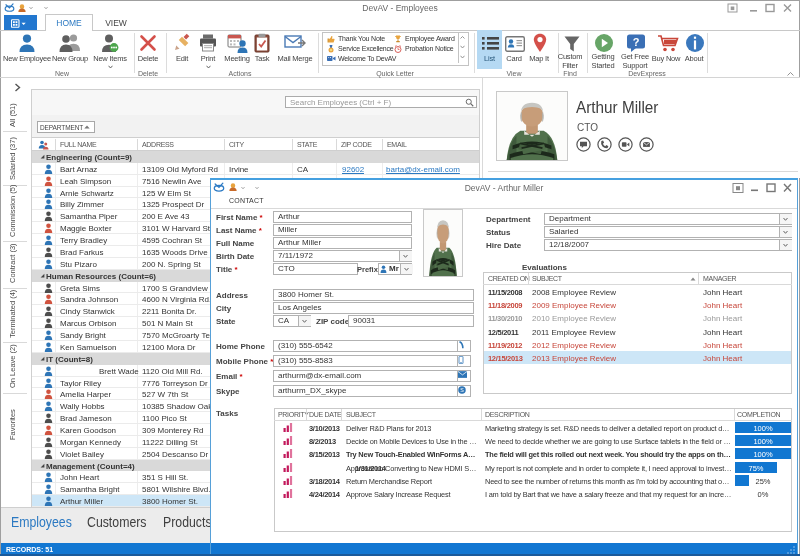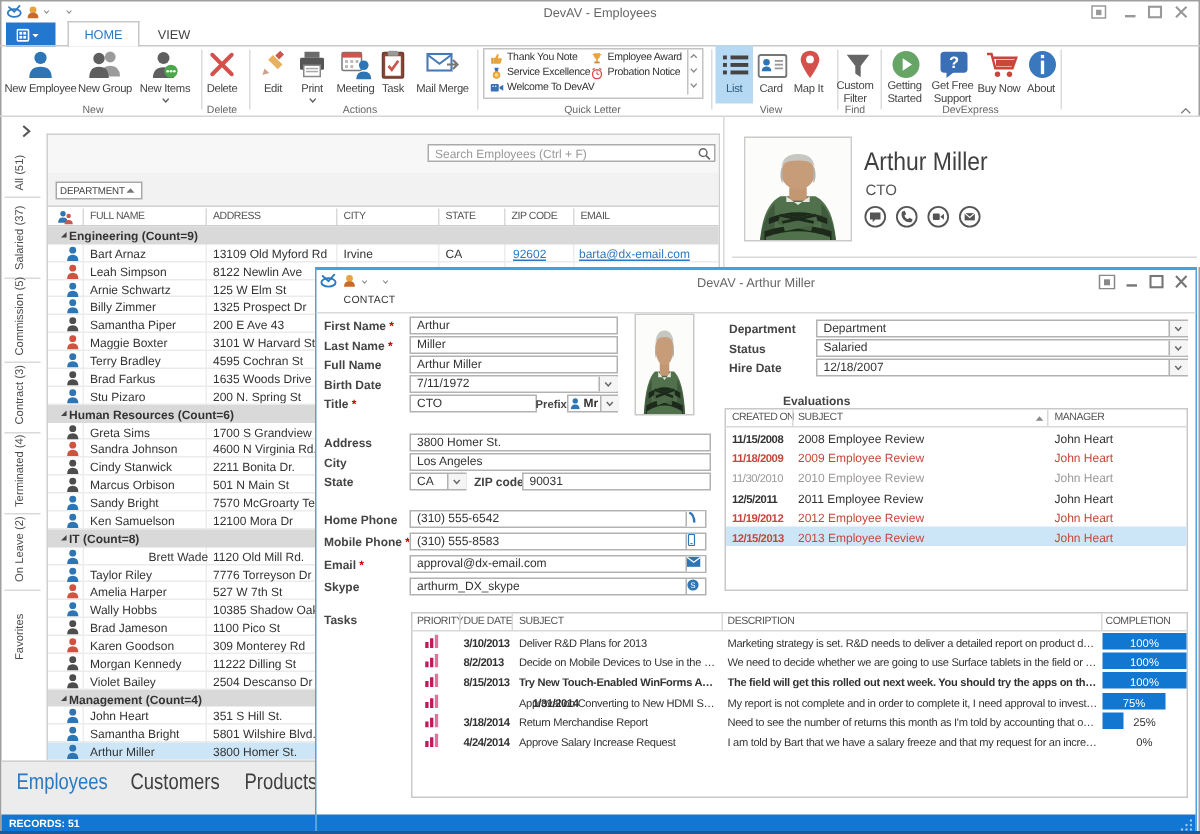--- a/index.html
+++ b/index.html
@@ -396,21 +396,21 @@
 <div class="a rowtxt" style="left:342px;top:165px;color:#2b79c2;text-decoration:underline;">92602</div>
 <div class="a rowtxt" style="left:386px;top:165px;color:#2b79c2;text-decoration:underline;">barta@dx-email.com</div>
 <div class="a" style="left:32px;top:186px;width:447px;height:1px;background:#ebebeb;"></div>
 <div class="a" style="left:44px;top:176px;width:9px;height:10px;">
     <svg width="9" height="10" viewBox="0 0 18 20">
       <circle cx="9" cy="5.5" r="4.6" fill="#d0533f"></circle>
       <path d="M1.5 20 Q1.5 11.5 9 11.5 Q16.5 11.5 16.5 20 Z" fill="#d0533f"></path>
     </svg>
   </div>
 <div class="a rowtxt" style="left:60px;top:177px;width:76px;">Leah Simpson</div>
-<div class="a rowtxt" style="left:142px;top:177px;width:81px;">8122 Newlin Ave</div>
+<div class="a rowtxt" style="left:142px;top:177px;width:81px;">7516 Newlin Ave</div>
 <div class="a" style="left:32px;top:197px;width:447px;height:1px;background:#ebebeb;"></div>
 <div class="a" style="left:44px;top:188px;width:9px;height:10px;">
     <svg width="9" height="10" viewBox="0 0 18 20">
       <circle cx="9" cy="5.5" r="4.6" fill="#2e75b6"></circle>
       <path d="M1.5 20 Q1.5 11.5 9 11.5 Q16.5 11.5 16.5 20 Z" fill="#2e75b6"></path>
     </svg>
   </div>
 <div class="a rowtxt" style="left:60px;top:189px;width:76px;">Arnie Schwartz</div>
 <div class="a rowtxt" style="left:142px;top:189px;width:81px;">125 W Elm St</div>
 <div class="a" style="left:32px;top:209px;width:447px;height:1px;background:#ebebeb;"></div>
@@ -791,21 +791,21 @@
   </div>
 <div class="a lbl" style="left:216px;top:357px;white-space:nowrap;">Mobile Phone <span class="req">*</span></div>
 <div class="inp" style="left:273px;top:355px;width:192px;">(310) 555-8583</div>
 <div class="a" style="left:457px;top:356px;width:12px;height:10px;background:#fff;border-left:1px solid #b2b2b2;text-align:center;line-height:9px;">
     <svg width="6" height="8" viewBox="0 0 8 12">
       <rect x="1" y="0.5" width="6" height="11" rx="1" fill="none" stroke="#2e75b6" stroke-width="1.2"></rect>
       <rect x="3" y="9" width="2" height="1.2" fill="#2e75b6"></rect>
     </svg>
   </div>
 <div class="a lbl" style="left:216px;top:372px;white-space:nowrap;">Email <span class="req">*</span></div>
-<div class="inp" style="left:273px;top:370px;width:192px;">approval@dx-email.com</div>
+<div class="inp" style="left:273px;top:370px;width:192px;">arthurm@dx-email.com</div>
 <div class="a" style="left:457px;top:371px;width:12px;height:10px;background:#fff;border-left:1px solid #b2b2b2;text-align:center;line-height:9px;">
     <svg width="9" height="7" viewBox="0 0 12 9">
       <rect width="12" height="9" fill="#2e75b6"></rect>
       <path d="M0 0.5 L6 5 L12 0.5" stroke="#fff" fill="none"></path>
     </svg>
   </div>
 <div class="a lbl" style="left:216px;top:387px;white-space:nowrap;">Skype</div>
 <div class="inp" style="left:273px;top:385px;width:192px;">arthurm_DX_skype</div>
 <div class="a" style="left:457px;top:386px;width:12px;height:10px;background:#fff;border-left:1px solid #b2b2b2;text-align:center;line-height:9px;">
     <svg width="8" height="8" viewBox="0 0 12 12">
@@ -868,21 +868,21 @@
     </svg>
   </div>
 <div class="gridln" style="left:528px;top:273px;height:11px;"></div>
 <div class="gridln" style="left:698px;top:273px;height:11px;"></div>
 <div class="a" style="left:488px;top:288px;font-size:7.5px;letter-spacing:-0.3px;font-weight:bold;color:#333;">11/15/2008</div>
 <div class="a" style="left:532px;top:288px;font-size:8px;color:#333;">2008 Employee Review</div>
 <div class="a" style="left:703px;top:288px;font-size:8px;color:#333;">John Heart</div>
 <div class="a" style="left:488px;top:301px;font-size:7.5px;letter-spacing:-0.3px;font-weight:bold;color:#c7463a;">11/18/2009</div>
 <div class="a" style="left:532px;top:301px;font-size:8px;color:#c7463a;">2009 Employee Review</div>
 <div class="a" style="left:703px;top:301px;font-size:8px;color:#c7463a;">John Heart</div>
-<div class="a" style="left:488px;top:314px;font-size:7.5px;letter-spacing:-0.3px;font-weight:normal;color:#999;">11/30/2010</div>
+<div class="a" style="left:488px;top:314px;font-size:7.5px;letter-spacing:-0.3px;font-weight:bold;color:#999;">11/30/2010</div>
 <div class="a" style="left:532px;top:314px;font-size:8px;color:#999;">2010 Employee Review</div>
 <div class="a" style="left:703px;top:314px;font-size:8px;color:#999;">John Heart</div>
 <div class="a" style="left:488px;top:328px;font-size:7.5px;letter-spacing:-0.3px;font-weight:bold;color:#333;">12/5/2011</div>
 <div class="a" style="left:532px;top:328px;font-size:8px;color:#333;">2011 Employee Review</div>
 <div class="a" style="left:703px;top:328px;font-size:8px;color:#333;">John Heart</div>
 <div class="a" style="left:488px;top:341px;font-size:7.5px;letter-spacing:-0.3px;font-weight:bold;color:#c7463a;">11/19/2012</div>
 <div class="a" style="left:532px;top:341px;font-size:8px;color:#c7463a;">2012 Employee Review</div>
 <div class="a" style="left:703px;top:341px;font-size:8px;color:#c7463a;">John Heart</div>
 <div class="a" style="left:484px;top:351px;width:307px;height:13px;background:#cde6f7;"></div>
 <div class="a" style="left:488px;top:354px;font-size:7.5px;letter-spacing:-0.3px;font-weight:bold;color:#c7463a;">12/15/2013</div>

